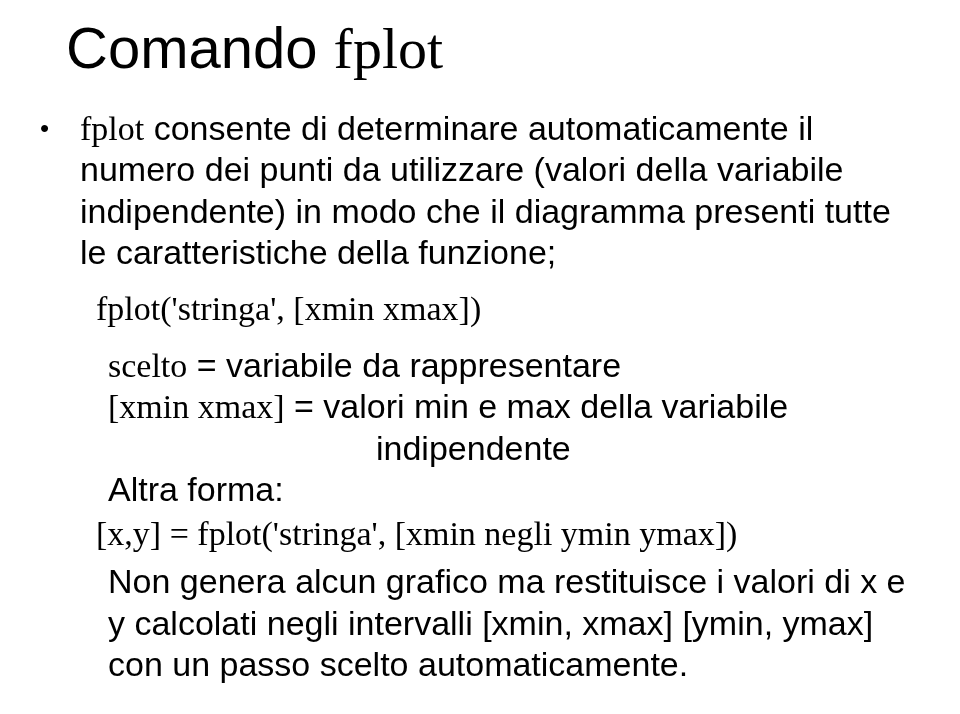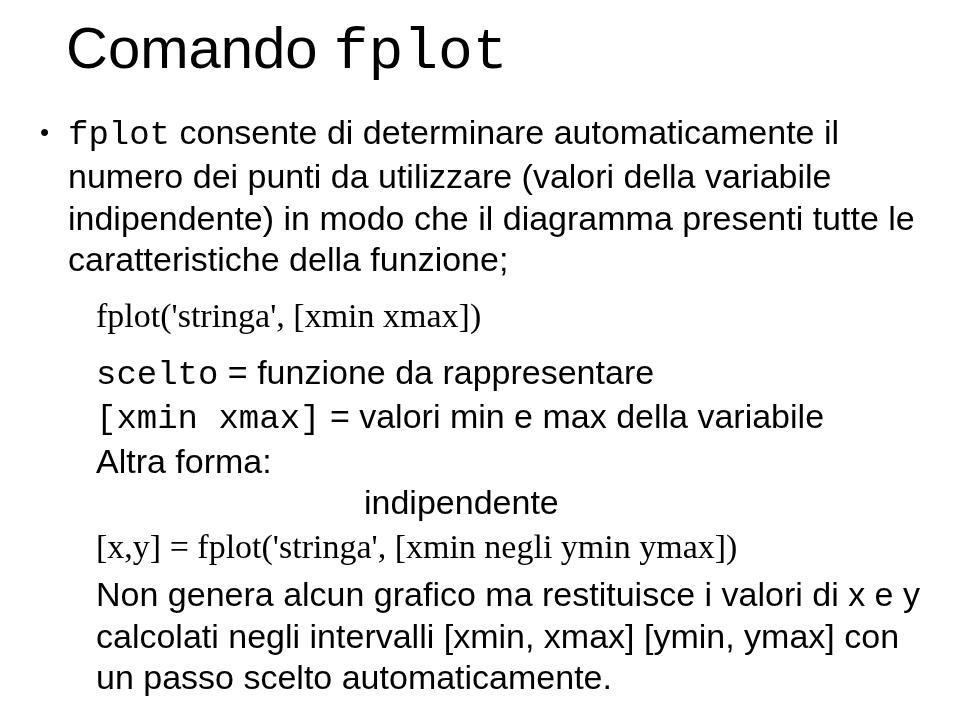--- a/index.html
+++ b/index.html
@@ -17,21 +17,21 @@
     height: 714px;
     padding: 18px 40px 0 40px;
   }
   .title {
     font-size: 58px;
     line-height: 1.05;
     margin: 0 0 28px 26px;
     font-weight: normal;
   }
   .mono {
-    font-family: Liberation Mono, monospace;
+    font-family: Liberation Serif, serif;
     text-align: center;
   }
   ul.main {
     list-style: none;
     margin: 0;
     padding: 0;
   }
   ul.main > li {
     position: relative;
     padding-left: 28px;
@@ -54,20 +54,21 @@
   }
   .codeline {
     font-family: Liberation Serif, serif;
     font-size: 34px;
     line-height: 1.38;
     white-space: pre-wrap;
   }
   .mixline {
     font-size: 34px;
     line-height: 1.22;
+    margin-left: 12px;
   }
   .mixline .mono {
     font-size: 34px;
   }
 </style>
 </head>
 <body>
 
 <div class="slide">
 
@@ -78,29 +79,29 @@
   <ul class="main">
     <li>
 
       <div class="mixline">
         <span class="mono">fplot</span><span> consente di determinare automaticamente il numero dei punti da utilizzare (valori della variabile indipendente) in modo che il diagramma presenti tutte le caratteristiche della funzione;</span>
       </div>
 
       <div class="block indent1 codeline">fplot('stringa', [xmin xmax])</div>
 
       <div class="block indent1 mixline">
-        <span class="mono">scelto</span><span> = funzione da rappresentare</span>
+        <span class="mono">scelto</span><span> = variabile da rappresentare</span>
       </div>
 
       <div class="indent1 mixline">
         <span class="mono">[xmin xmax]</span><span> = valori min e max della variabile</span>
       </div>
+      <div class="indent1 mixline" style="padding-left: 296px;">indipendente</div>
+
       <div class="indent1 mixline">Altra forma:</div>
-
-      <div class="indent1 mixline" style="padding-left: 296px;">indipendente</div>
 
       <div class="indent1 codeline">[x,y] = fplot('stringa', [xmin negli ymin ymax])</div>
 
       <div class="indent1 mixline" style="margin-top:4px;">Non genera alcun grafico ma restituisce i valori di x e y calcolati negli intervalli [xmin, xmax] [ymin, ymax] con un passo scelto automaticamente.</div>
 
     </li>
   </ul>
 
 </div>
 

